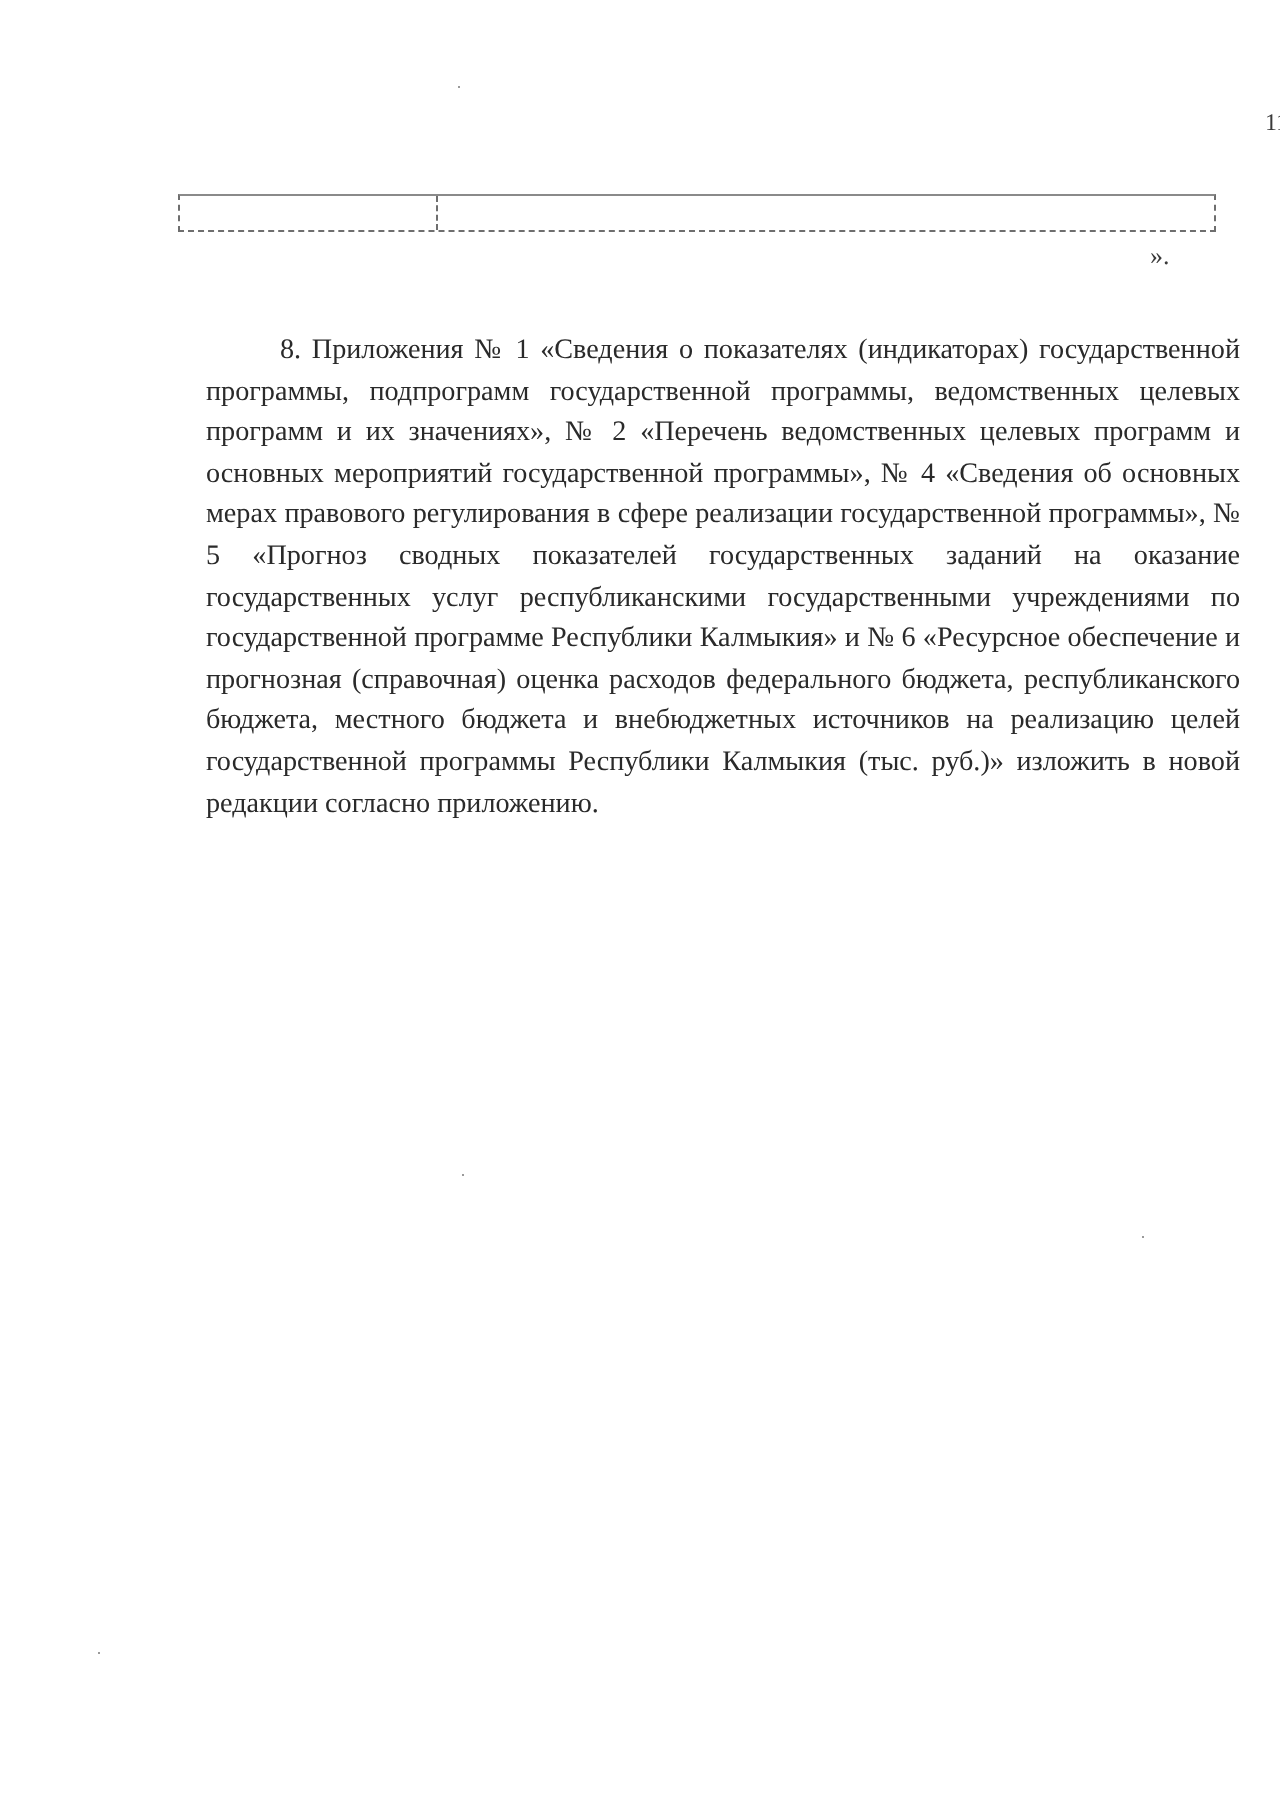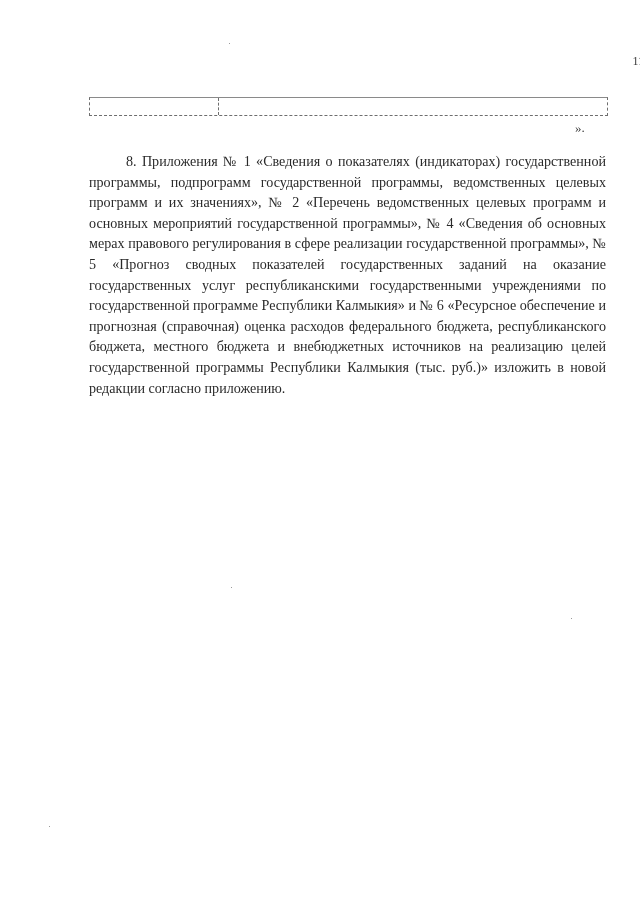--- a/index.html
+++ b/index.html
@@ -59,21 +59,21 @@
     }
     .paragraph {
       position: absolute;
       top: 151px;
       left: 89px;
       width: 517px;
       font-size: 14.1px;
       line-height: 20.6px;
       text-align: justify;
       text-indent: 37px;
-      margin: 0;
+      margin: 14px;
       hyphens: none;
     }
     .speck {
       position: absolute;
       width: 1px;
       height: 1px;
       background: #9a9a9a;
     }
   </style>
 </head>

